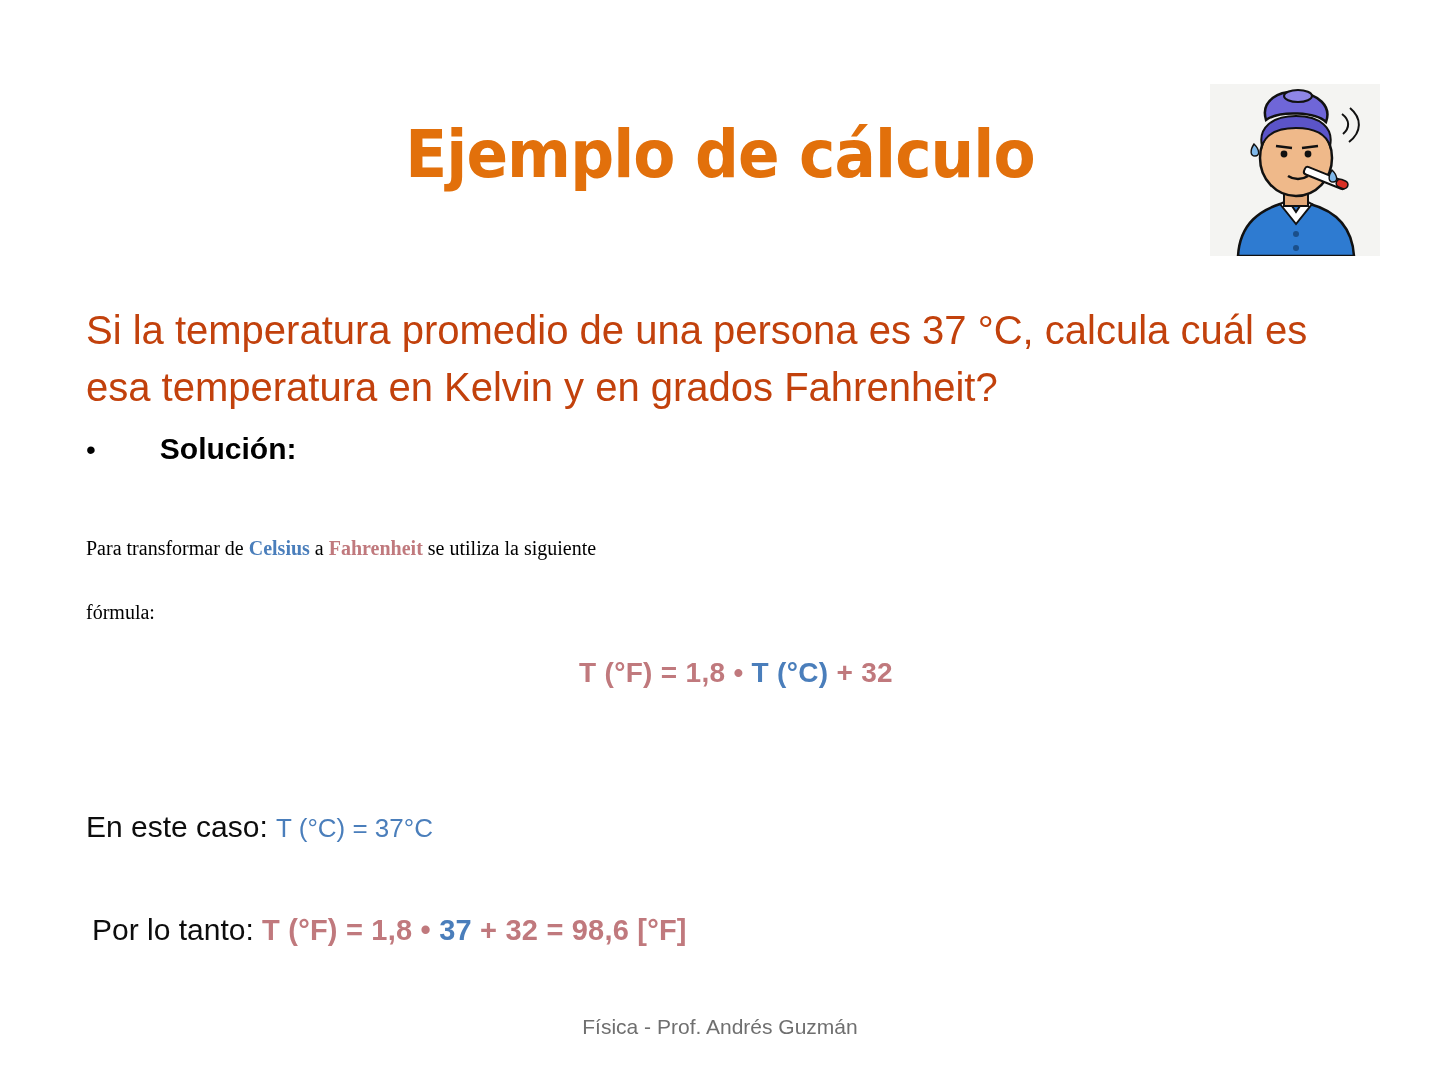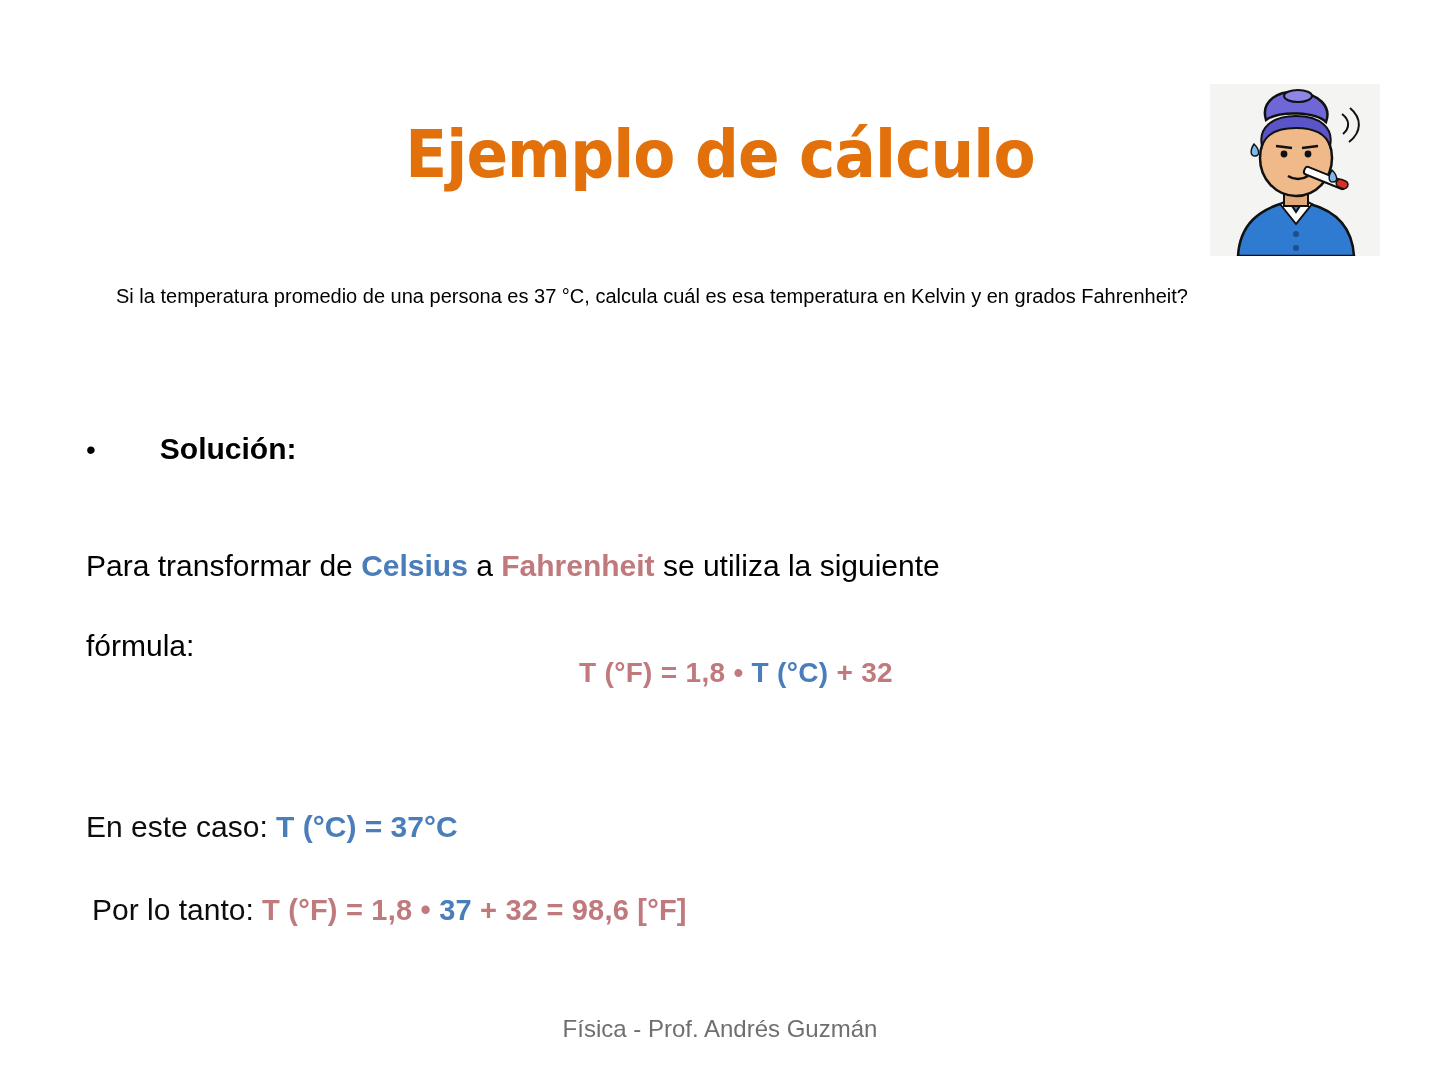--- a/index.html
+++ b/index.html
@@ -43,24 +43,23 @@
     background: #f4f4f2;
     overflow: hidden;
   }
 
   
   .para-intro {
     position: absolute;
     top: 262px;
     left: 86px;
     width: 1260px;
-    font-size: 20px;
+    font-size: 40px;
     line-height: 1.42;
-    color: #000000;
-    margin-left: 30px;
+    color: #c2410c;
   }
 
   .bullet-row {
     position: absolute;
     top: 428px;
     left: 86px;
     width: 1000px;
     font-size: 30px;
     line-height: 1.4;
     display: flex;
@@ -74,24 +73,25 @@
   .bullet-label {
     font-weight: bold;
     margin-left: 44px;
   }
 
   .para-formula-intro {
     position: absolute;
     top: 512px;
     left: 86px;
     width: 1262px;
-    font-size: 30px;
+    font-size: 20px;
     line-height: 1.6;
     text-align: justify;
     text-justify: inter-word;
+    font-family: Liberation Serif, serif;
   }
   .para-formula-intro .line2 {
     display: block;
     text-align: left;
     margin-top: 32px;
   }
 
   .formula-main {
     position: absolute;
     top: 657px;
@@ -105,44 +105,44 @@
   }
 
   .case-line {
     position: absolute;
     top: 807px;
     left: 86px;
     font-size: 30px;
     line-height: 1.3;
   }
   .case-line .val {
-    font-weight: bold;
-    font-size: 30px;
+    font-weight: normal;
+    font-size: 26px;
   }
 
   .result-line {
     position: absolute;
-    top: 890px;
+    top: 910px;
     left: 92px;
     font-size: 30px;
     line-height: 1.3;
   }
   .result-line .expr {
     font-weight: bold;
     font-size: 29px;
     letter-spacing: 0.2px;
   }
 
   .footer {
     position: absolute;
     top: 1015px;
     left: 0;
     width: 1440px;
     text-align: center;
-    font-size: 24px;
+    font-size: 21px;
     color: #6f6f6f;
   }
 
   .c-celsius { color: #4A7EBB; }
   .c-fahrenheit { color: #C0797D; }
   .c-dark { color: #0d0d0d; text-align: right; }
 </style>
 </head>
 <body>
 

